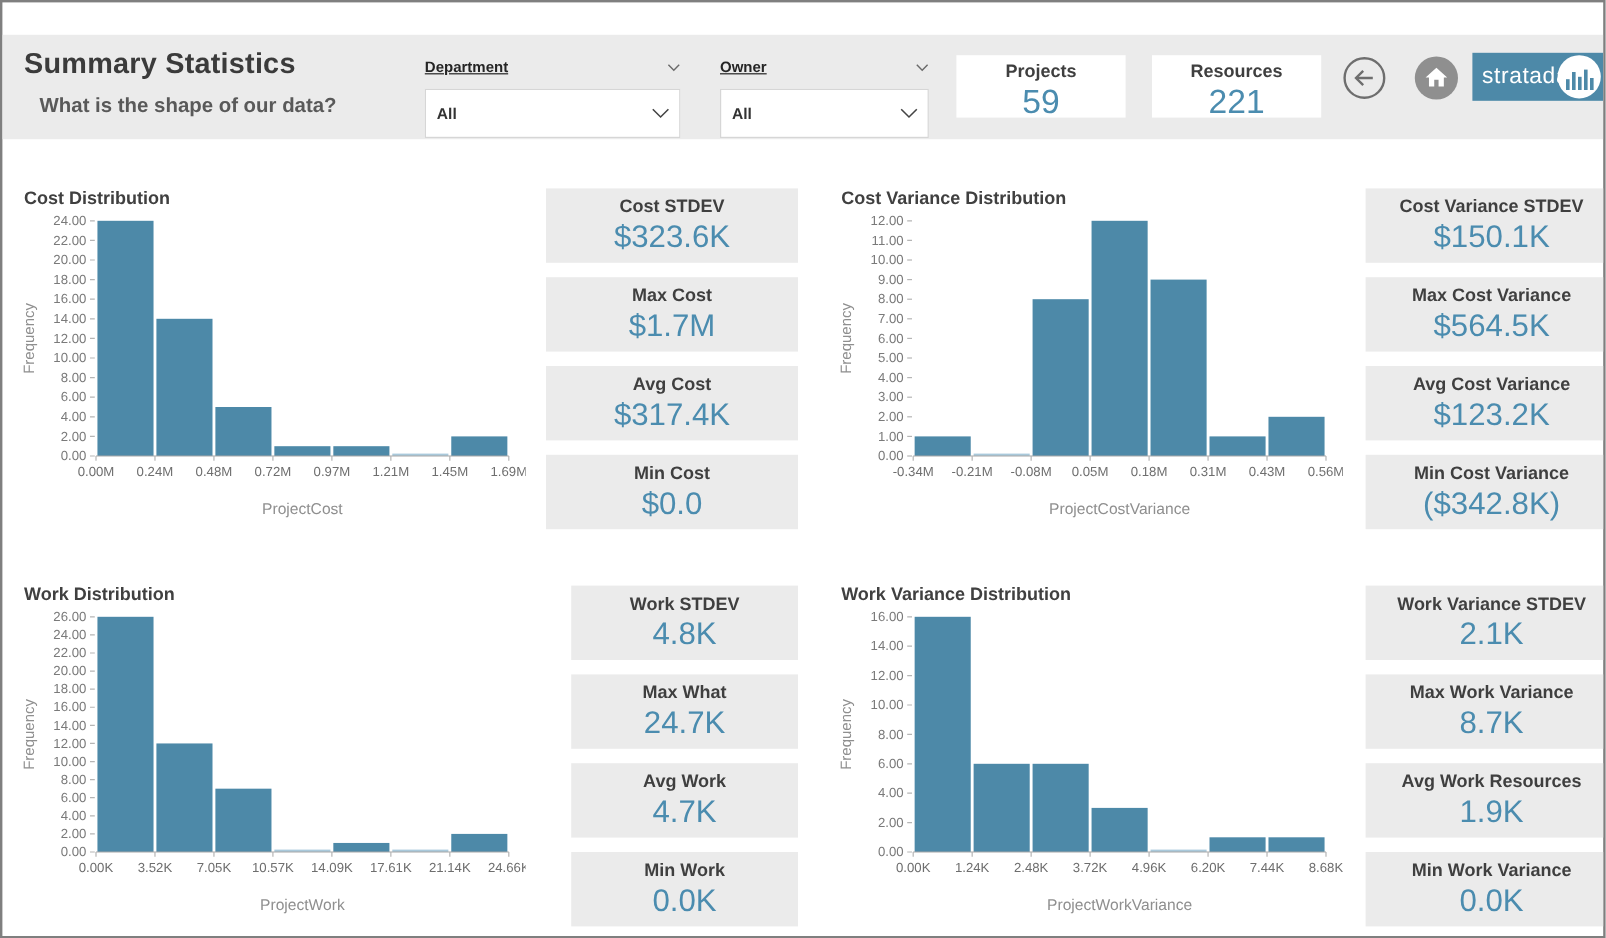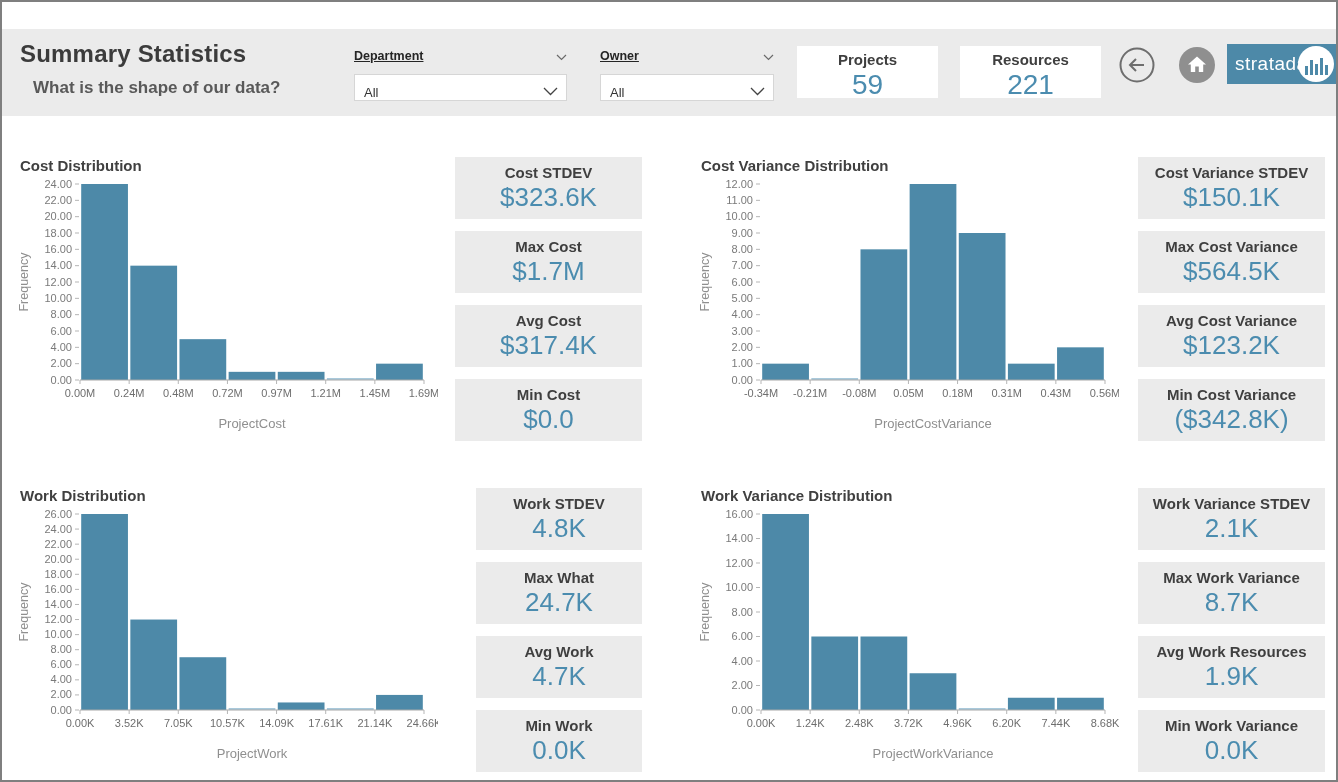--- a/index.html
+++ b/index.html
@@ -30,24 +30,24 @@
     position: absolute; left: 31px; top: 76px;
     font-size: 17px; font-weight: 700; color: #595959;
   }
   .slicer { position: absolute; top: 44px; }
   .slicer-head {
     display: flex; justify-content: space-between; align-items: center;
     height: 20px;
   }
   .slicer-label { font-size: 12.5px; font-weight: 700; color: #252525; text-decoration: underline; }
   .slicer-box {
-    margin-top: 8px; height: 27px; background: #ffffff;
+    margin-top: 8px; height: 41px; background: #ffffff;
     border: 1px solid #d6d6d6;
-    display: flex; justify-content: space-between; align-items: flex-end;
-    padding: 0 8px 0 9px; cursor: pointer;
+    display: flex; justify-content: space-between; align-items: center;
+    padding: 0 8px 0 9px; cursor: pointer; font-weight: bold;
   }
   .slicer-value { font-size: 13px; color: #333333; }
   .kpi-card {
     position: absolute; top: 44px; width: 141px; height: 52px;
     background: #ffffff; text-align: center;
   }
   .kpi-label { font-size: 15px; font-weight: 700; color: #3f3f3f; padding-top: 5px; }
   .kpi-value { font-size: 28px; color: #4b8caf; margin-top: 1px; }
   .nav-btn {
     position: absolute; top: 44px; width: 38px; height: 38px;
@@ -69,21 +69,21 @@
   }
   .logo-bar { width: 3px; background: #4d89a8; }
   
   .chart-section { position: absolute; width: 432px; }
   .chart-title {
     font-size: 15px; font-weight: 700; color: #404040;
     margin: 0 0 2px 6px;
   }
   .chart-canvas { display: block; }
   
-  .stats-col { position: absolute; width: 187px; }
+  .stats-col { position: absolute; width: 210px; }
   .stat-card {
     height: 62px; margin-bottom: 12px; background: #ebebeb;
     text-align: center;
   }
   .stat-card:last-child { margin-bottom: 0; }
   .stat-label { font-size: 15px; font-weight: 700; color: #3f3f3f; padding-top: 7px; }
   .stat-value { font-size: 26px; color: #4b8caf; margin-top: 1px; }
 </style>
 </head>
 <body>

